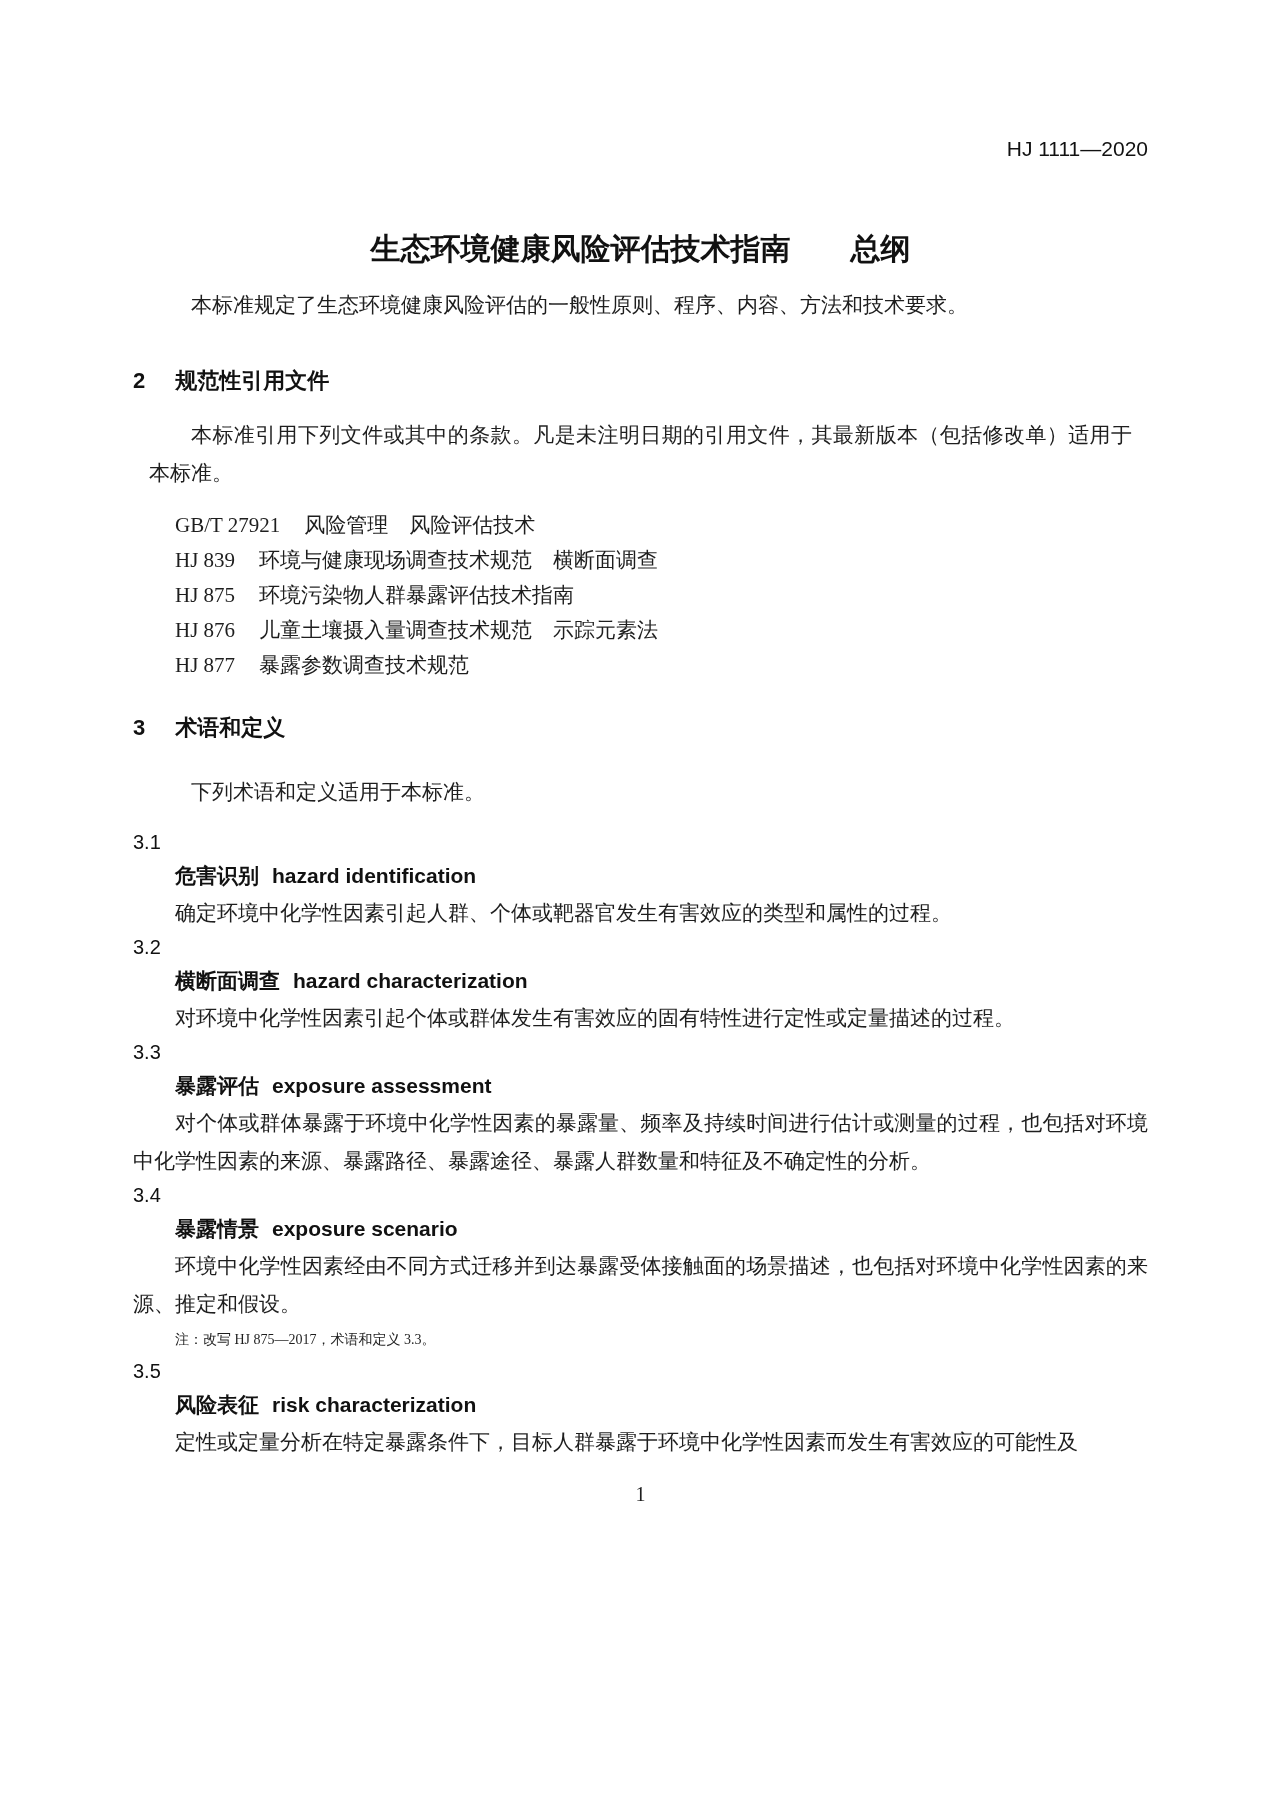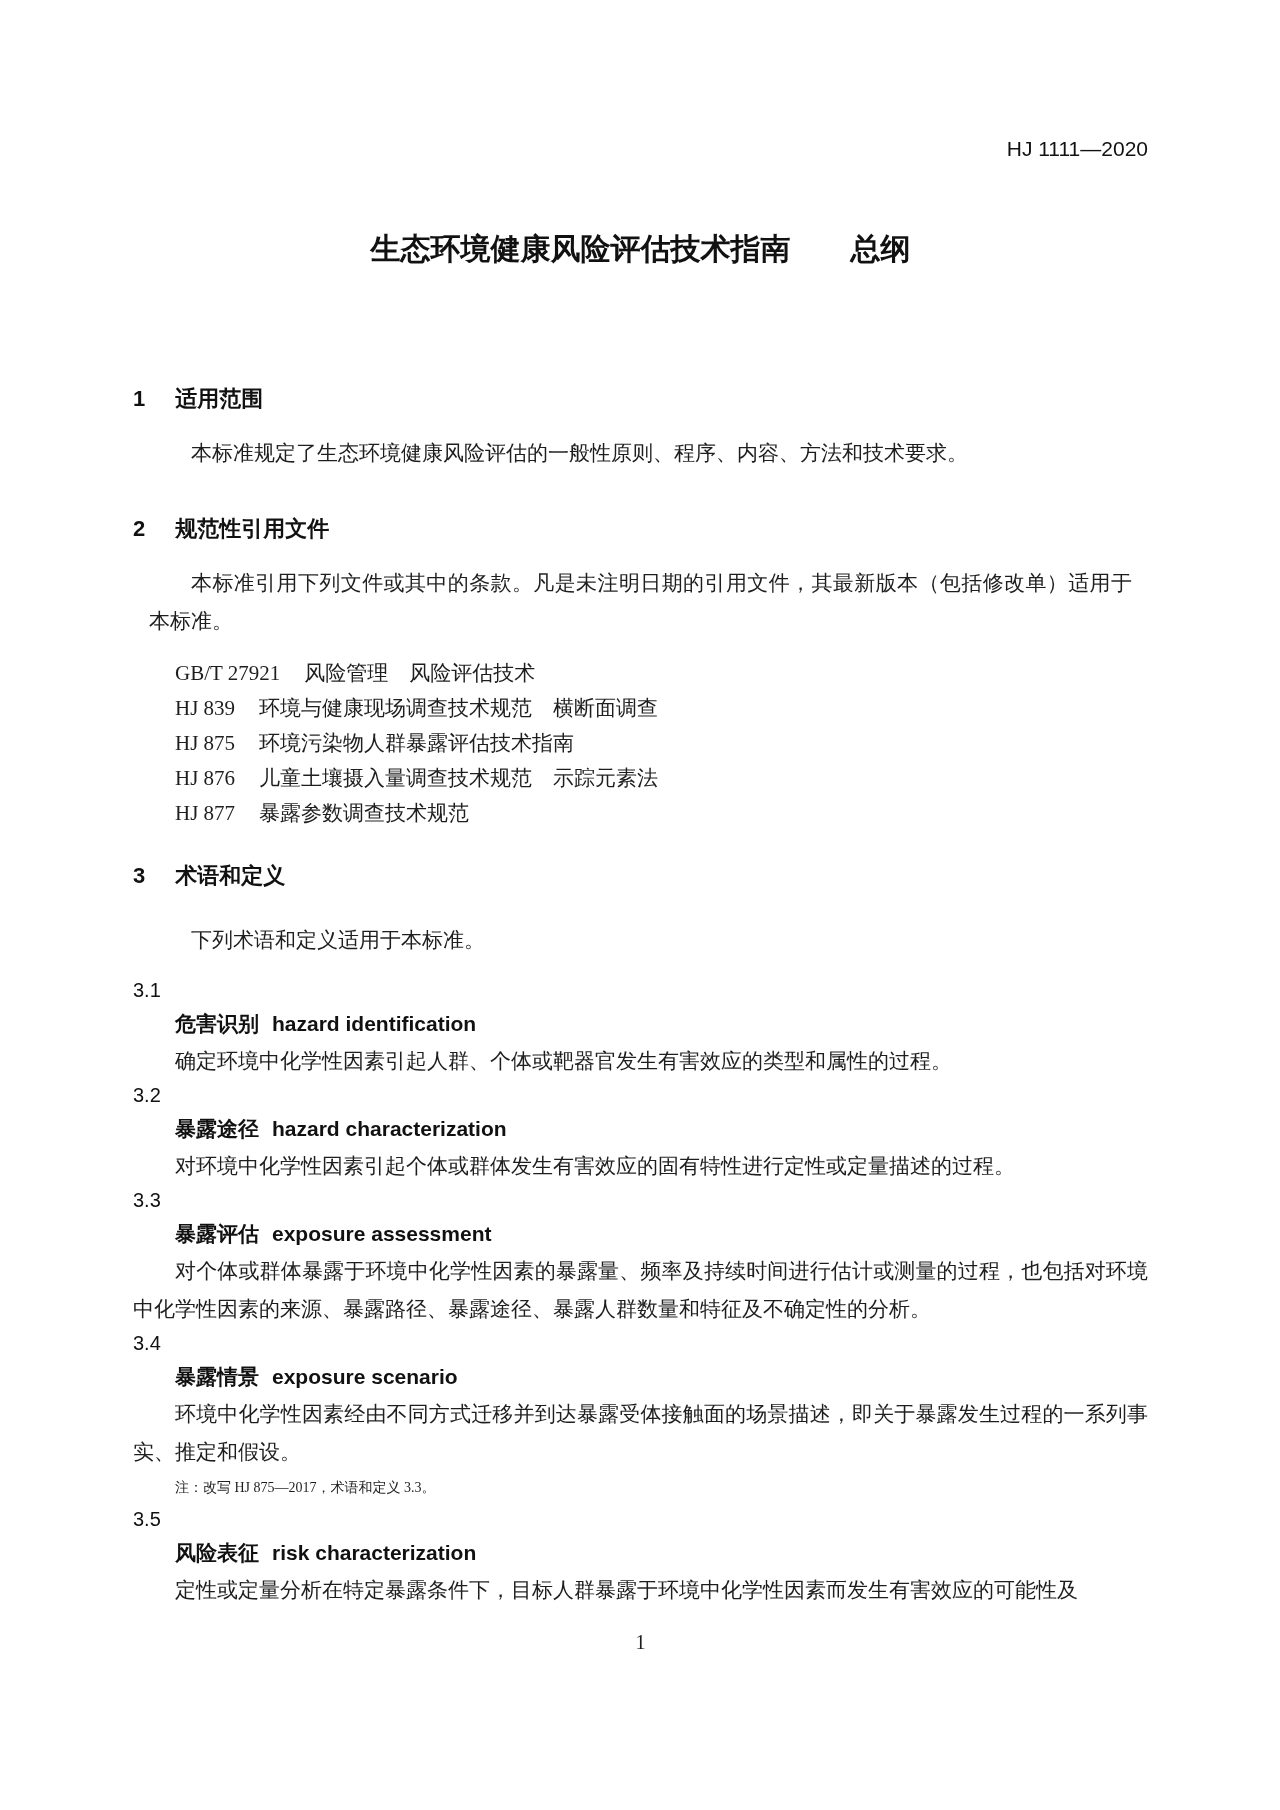--- a/index.html
+++ b/index.html
@@ -102,23 +102,20 @@
 </head>
 <body>
 
 <div class="page">
 
   <div class="doc-number">HJ 1111—2020</div>
 
   <h1 class="doc-title">生态环境健康风险评估技术指南　　总纲</h1>
 
   <div>
-    <div class="sec-heading mt-s1">
-      <span class="sec-num">1</span><span>适用范围</span>
-    </div>
     <p class="body-p">本标准规定了生态环境健康风险评估的一般性原则、程序、内容、方法和技术要求。</p>
   </div>
 
   <div>
     <div class="sec-heading mt-s2">
       <span class="sec-num">2</span><span>规范性引用文件</span>
     </div>
     <p class="body-p">本标准引用下列文件或其中的条款。凡是未注明日期的引用文件，其最新版本（包括修改单）适用于本标准。</p>
     <div>
       <div class="ref-line">
@@ -149,39 +146,39 @@
       <div class="term-num">3.1</div>
       <div class="term-name">
         <span class="term-zh">危害识别</span><span class="term-en">hazard identification</span>
       </div>
       <p class="term-def">确定环境中化学性因素引起人群、个体或靶器官发生有害效应的类型和属性的过程。</p>
     </div>
 
     <div>
       <div class="term-num">3.2</div>
       <div class="term-name">
-        <span class="term-zh">暴露途径</span><span class="term-en">hazard characterization</span>
+        <span class="term-zh">横断面调查</span><span class="term-en">hazard characterization</span>
       </div>
       <p class="term-def">对环境中化学性因素引起个体或群体发生有害效应的固有特性进行定性或定量描述的过程。</p>
     </div>
 
     <div>
       <div class="term-num">3.3</div>
       <div class="term-name">
         <span class="term-zh">暴露评估</span><span class="term-en">exposure assessment</span>
       </div>
       <p class="term-def">对个体或群体暴露于环境中化学性因素的暴露量、频率及持续时间进行估计或测量的过程，也包括对环境中化学性因素的来源、暴露路径、暴露途径、暴露人群数量和特征及不确定性的分析。</p>
     </div>
 
     <div>
       <div class="term-num">3.4</div>
       <div class="term-name">
         <span class="term-zh">暴露情景</span><span class="term-en">exposure scenario</span>
       </div>
-      <p class="term-def">环境中化学性因素经由不同方式迁移并到达暴露受体接触面的场景描述，即关于暴露发生过程的一系列事实、推定和假设。</p>
+      <p class="term-def">环境中化学性因素经由不同方式迁移并到达暴露受体接触面的场景描述，也包括对环境中化学性因素的来源、推定和假设。</p>
       <p class="term-note">注：改写 HJ 875—2017，术语和定义 3.3。</p>
     </div>
 
     <div>
       <div class="term-num">3.5</div>
       <div class="term-name">
         <span class="term-zh">风险表征</span><span class="term-en">risk characterization</span>
       </div>
       <p class="term-def">定性或定量分析在特定暴露条件下，目标人群暴露于环境中化学性因素而发生有害效应的可能性及</p>
     </div>

